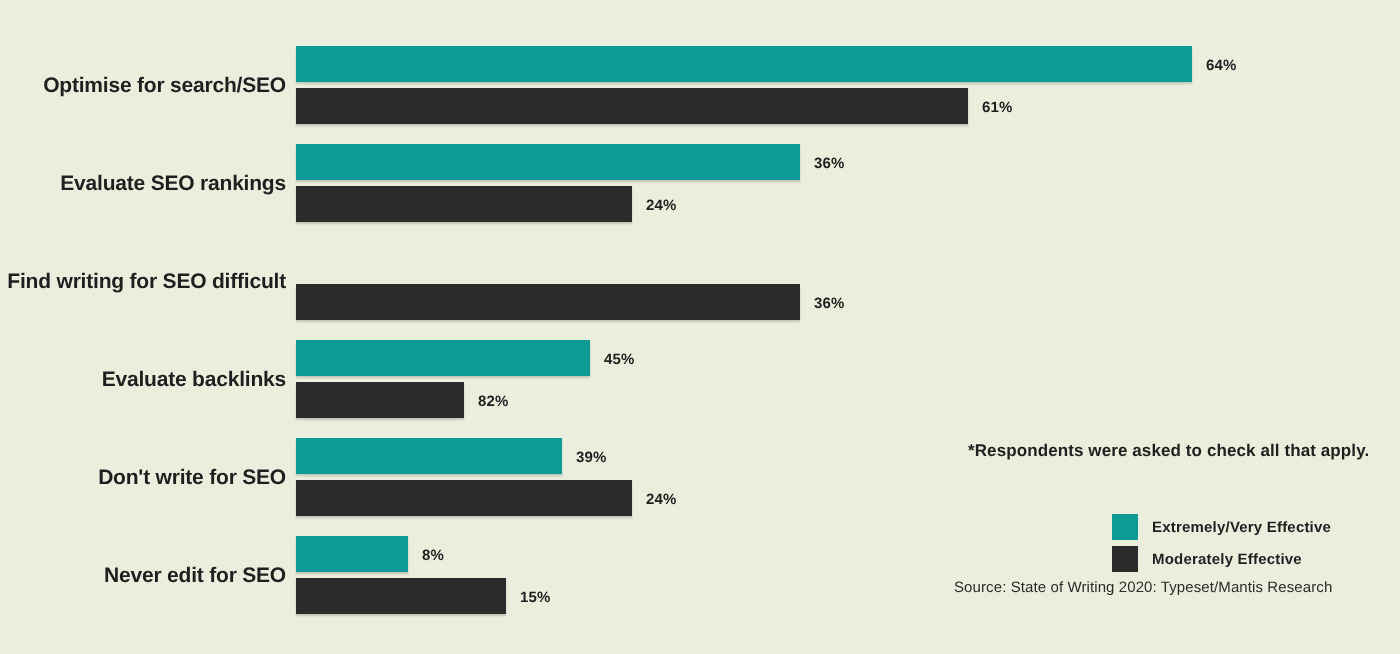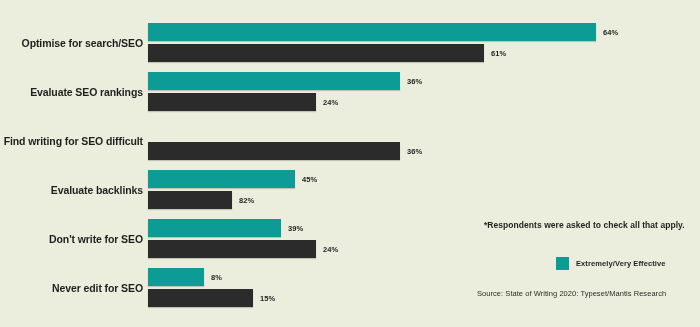--- a/index.html
+++ b/index.html
@@ -217,17 +217,21 @@
     </div>
   </div>
 
   <div id="footnote">*Respondents were asked to check all that apply.</div>
 
   <div id="legend">
     <div class="legend-row">
       <div class="legend-swatch teal"></div>
       <div class="legend-text">Extremely/Very Effective</div>
     </div>
+    <div class="legend-row">
+      <div class="legend-swatch dark"></div>
+      <div class="legend-text">Moderately Effective</div>
+    </div>
   </div>
 
   <div id="source">Source: State of Writing 2020: Typeset/Mantis Research</div>
 
 </div>
 
 </body></html>

